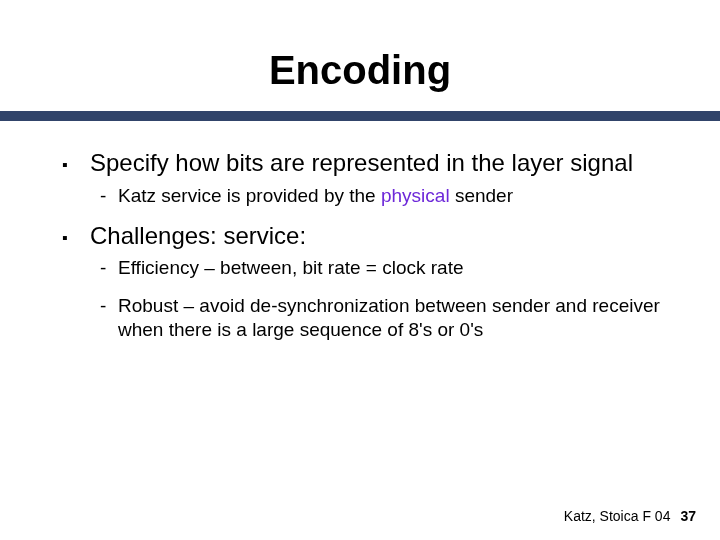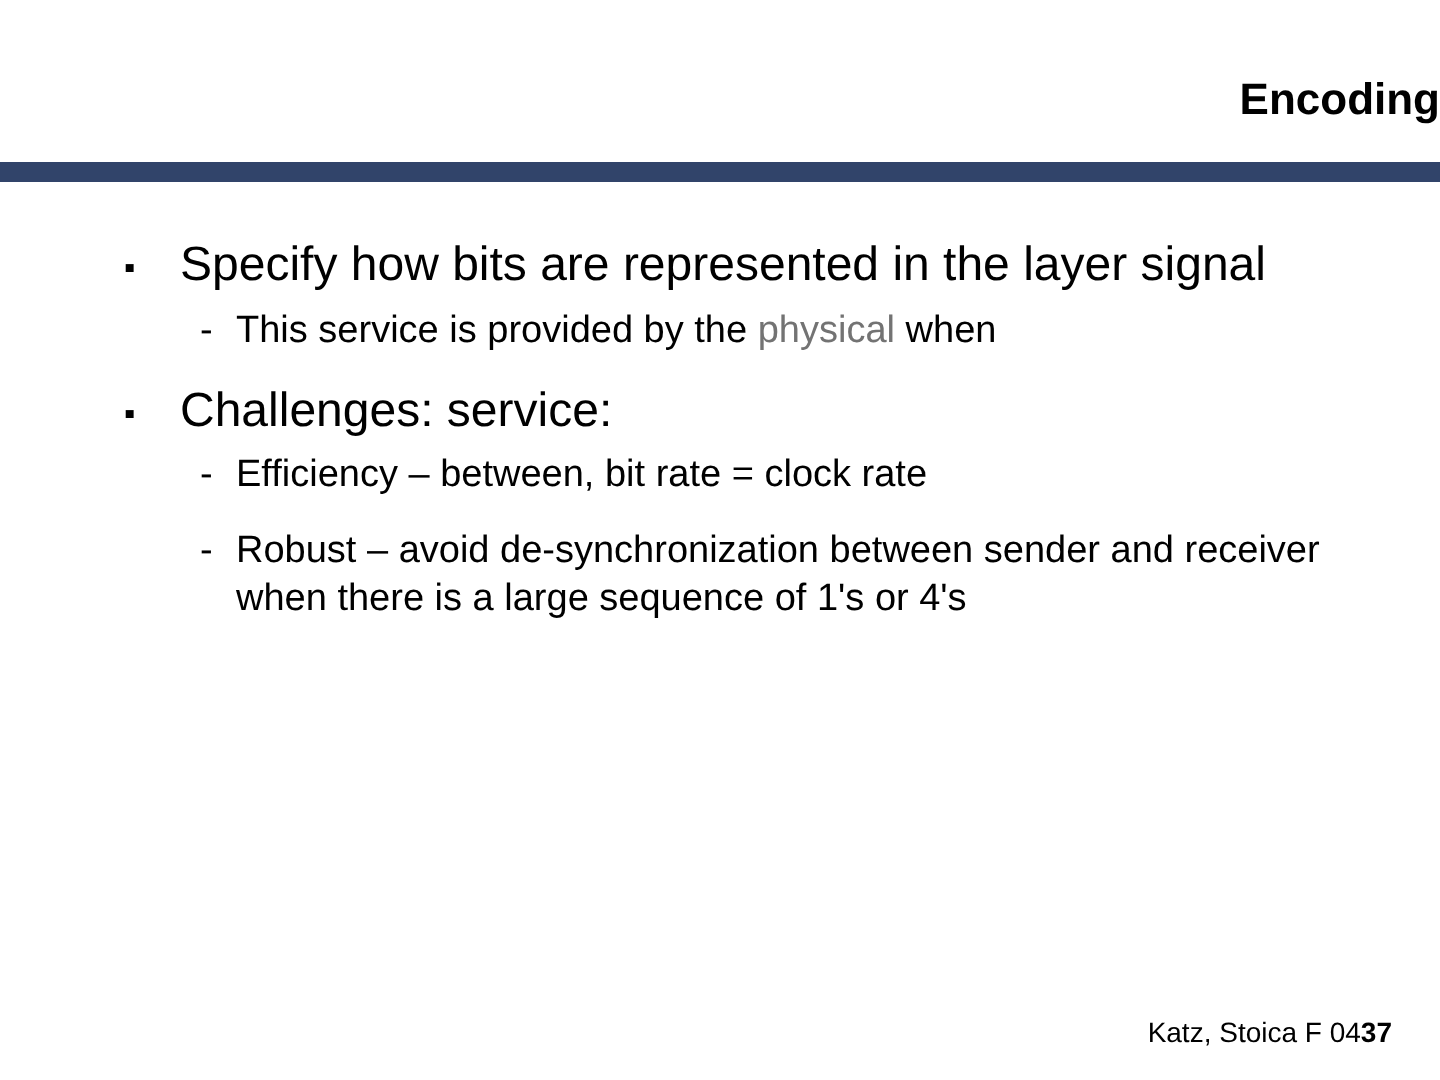--- a/index.html
+++ b/index.html
@@ -12,24 +12,24 @@
     color: #000;
     overflow: hidden;
   }
   .slide {
     position: relative;
     width: 720px;
     height: 540px;
     box-sizing: border-box;
   }
   .title {
-    text-align: right;
+    text-align: center;
     font-weight: bold;
-    font-size: 22px;
-    padding-top: 37px;
+    font-size: 40px;
+    padding-top: 48px;
     padding-bottom: 18px;
   }
   .divider {
     width: 100%;
     height: 10px;
     background: #31446a;
   }
   .content {
     padding: 28px 60px 0 62px;
   }
@@ -56,65 +56,66 @@
     line-height: 1.25;
     margin: 4px 0 14px 38px;
   }
   .lvl2 .dash {
     width: 18px;
     flex: none;
   }
   .lvl2-text {
     flex: 1;
   }
-  .red { color: #737373; }
+  .red { color: #6d28d9; }
   .footer {
     position: absolute;
     right: 24px;
     bottom: 16px;
     font-size: 14px;
     display: flex;
     align-items: baseline;
+    gap: 10px;
   }
   .pagenum { font-weight: bold; }
 </style>
 </head>
 <body>
 <div class="slide">
 
   <div class="title">Encoding</div>
   <div class="divider"></div>
 
   <div class="content">
 
     <div class="lvl1">
       <span class="bullet">▪</span>
       <span class="lvl1-text">Specify how bits are represented in the layer signal</span>
     </div>
     <div class="lvl2">
       <span class="dash">-</span>
       <span class="lvl2-text">
-        <span>This service is provided by the </span><span class="red">physical</span><span> when</span>
+        <span>Katz service is provided by the </span><span class="red">physical</span><span> sender</span>
       </span>
     </div>
 
     <div class="lvl1">
       <span class="bullet">▪</span>
       <span class="lvl1-text">Challenges: service:</span>
     </div>
     <div class="lvl2">
       <span class="dash">-</span>
       <span class="lvl2-text">
         <span>Efficiency – between, bit rate = clock rate</span><span class="red"></span><span></span>
       </span>
     </div>
     <div class="lvl2">
       <span class="dash">-</span>
       <span class="lvl2-text">
-        <span>Robust – avoid de-synchronization between sender and receiver when there is a large sequence of 1's or 4's</span><span class="red"></span><span></span>
+        <span>Robust – avoid de-synchronization between sender and receiver when there is a large sequence of 8's or 0's</span><span class="red"></span><span></span>
       </span>
     </div>
 
   </div>
 
   <div class="footer">
     <span>Katz, Stoica F 04</span>
     <span class="pagenum">37</span>
   </div>
 </div>

